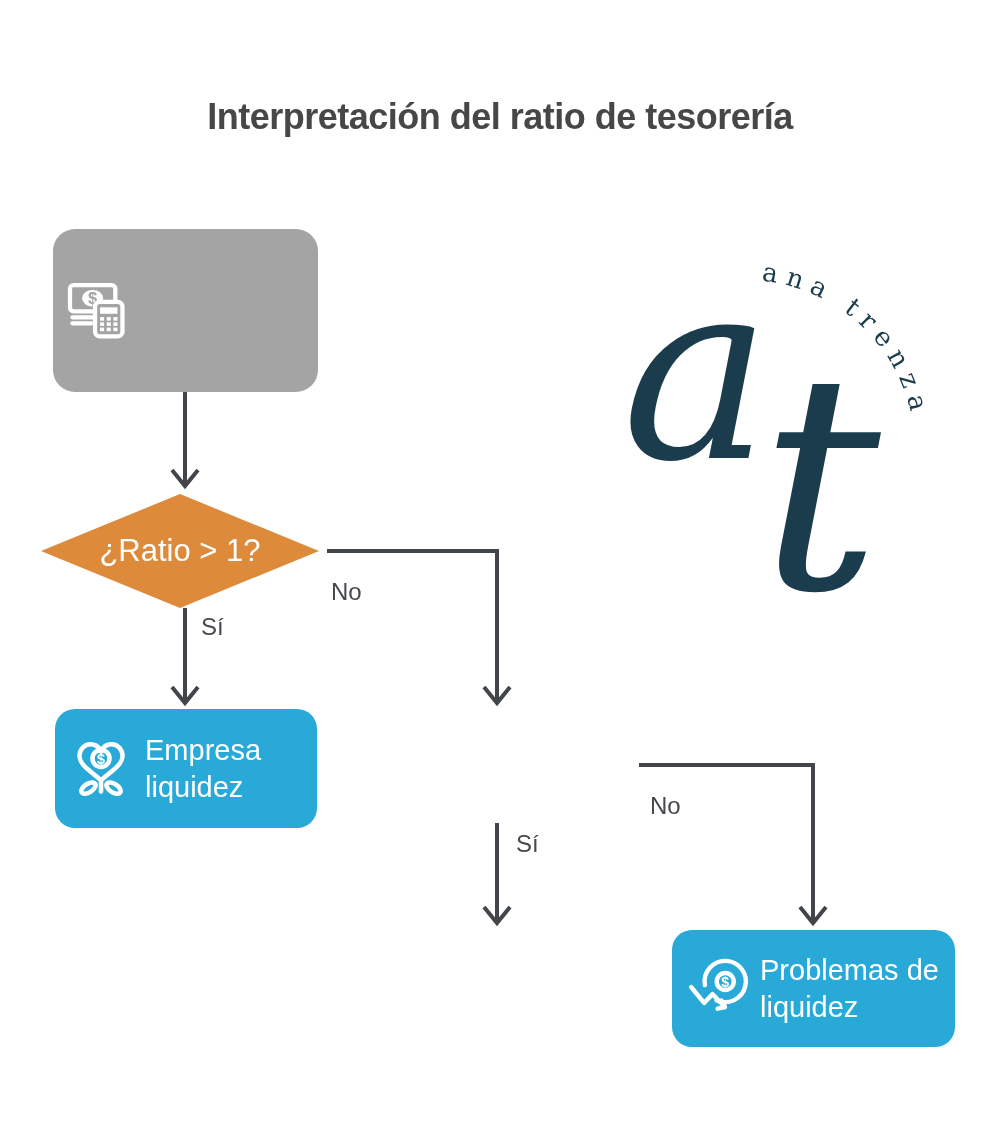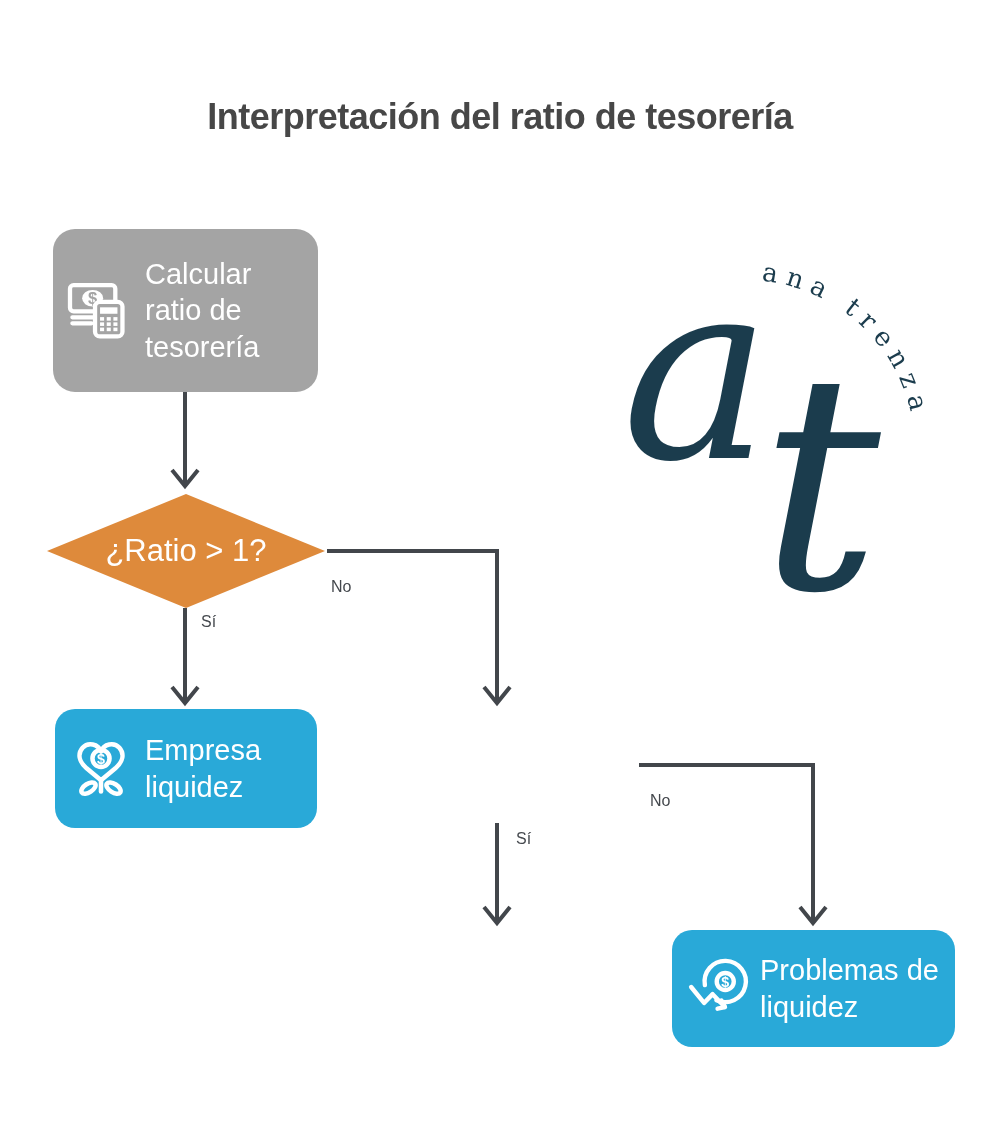--- a/index.html
+++ b/index.html
@@ -28,23 +28,23 @@
   .box2 .ic{margin-left:14px;}
   .box2 .txt{margin-left:12px;width:170px;}
   .box3{left:672px;top:930px;width:283px;height:117px;}
   .box3 .ic{margin-left:12px;}
   .box3 .txt{margin-left:10px;width:190px;}
   .diamond{
     position:absolute;background:#de8a3b;display:flex;align-items:center;justify-content:center;
     clip-path:polygon(50% 0,100% 50%,50% 100%,0 50%);
   }
   .diamond .txt{font-size:31px;color:#ffffff;}
-  .d1{left:47px;top:494px;width:278px;height:114px;justify-content:center;}
+  .d1{left:41px;top:494px;width:278px;height:114px;justify-content:center;}
   .d2{left:359px;top:708px;width:278px;height:114px;}
-  .edge-label{position:absolute;font-size:16px;color:#45494e;}
+  .edge-label{position:absolute;font-size:24px;color:#45494e;}
   .lbl-si1{left:201px;top:613px;}
   .lbl-no1{left:331px;top:578px;}
   .lbl-si2{left:516px;top:830px;}
   .lbl-no2{left:650px;top:792px;}
   .arrows{position:absolute;left:0;top:0;}
   .logo{position:absolute;left:600px;top:250px;}
 </style>
 </head>
 <body>
 
@@ -82,21 +82,20 @@
             <rect x="20.2" y="16.4" width="1.7" height="1.5"></rect>
           <rect x="14.6" y="18.6" width="1.7" height="1.5"></rect>
             <rect x="17.4" y="18.6" width="1.7" height="1.5"></rect>
             <rect x="20.2" y="18.6" width="1.7" height="1.5"></rect>
           <rect x="14.6" y="20.8" width="1.7" height="1.5"></rect>
             <rect x="17.4" y="20.8" width="1.7" height="1.5"></rect>
             <rect x="20.2" y="20.8" width="1.7" height="1.5"></rect>
         </g>
       </svg>
     </span>
-    <span class="txt">Calcular ratio de tesorería</span>
   </div>
 
   <div class="diamond d1">
     <span class="txt">¿Ratio &gt; 1?</span>
   </div>
   <div class="edge-label lbl-si1">Sí</div>
   <div class="edge-label lbl-no1">No</div>
 
   <div class="node blue box1">
     <span class="ic">

